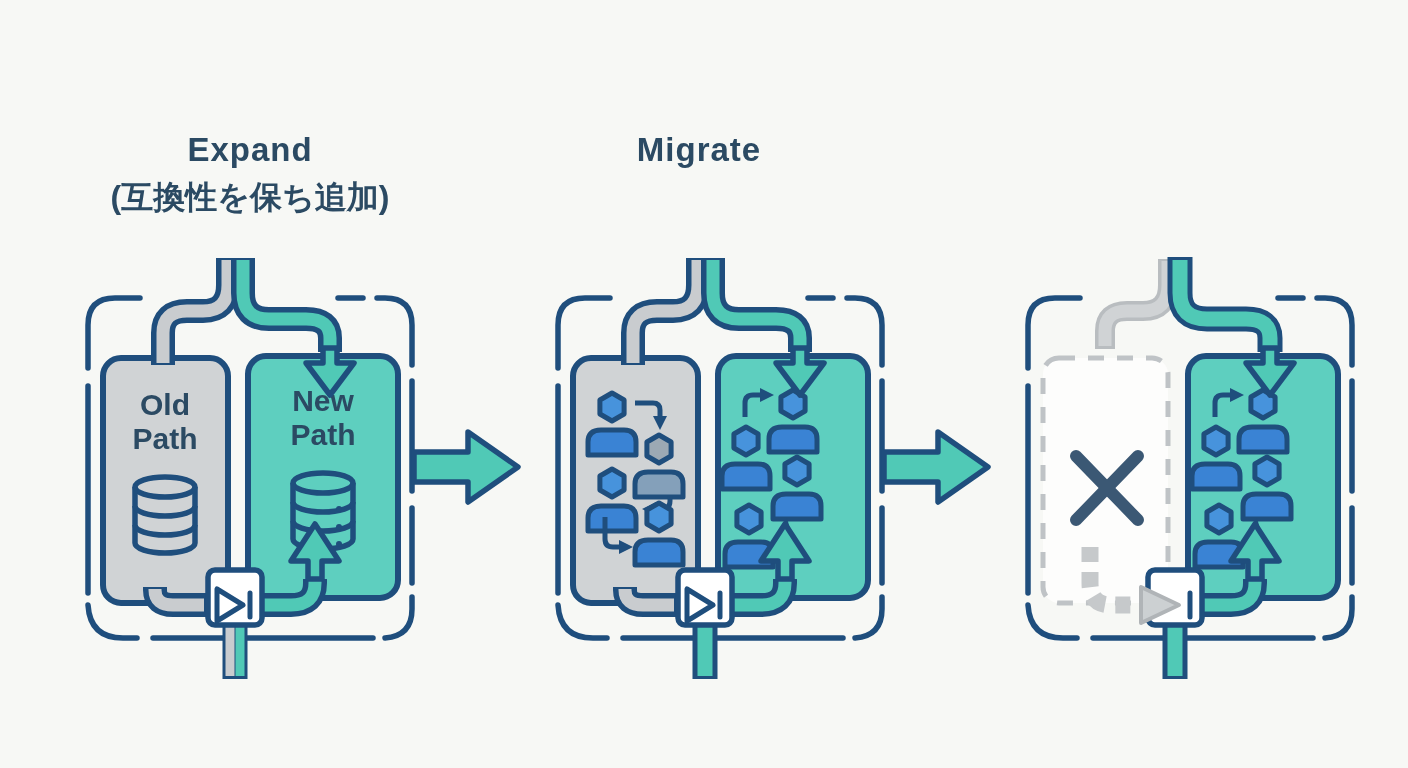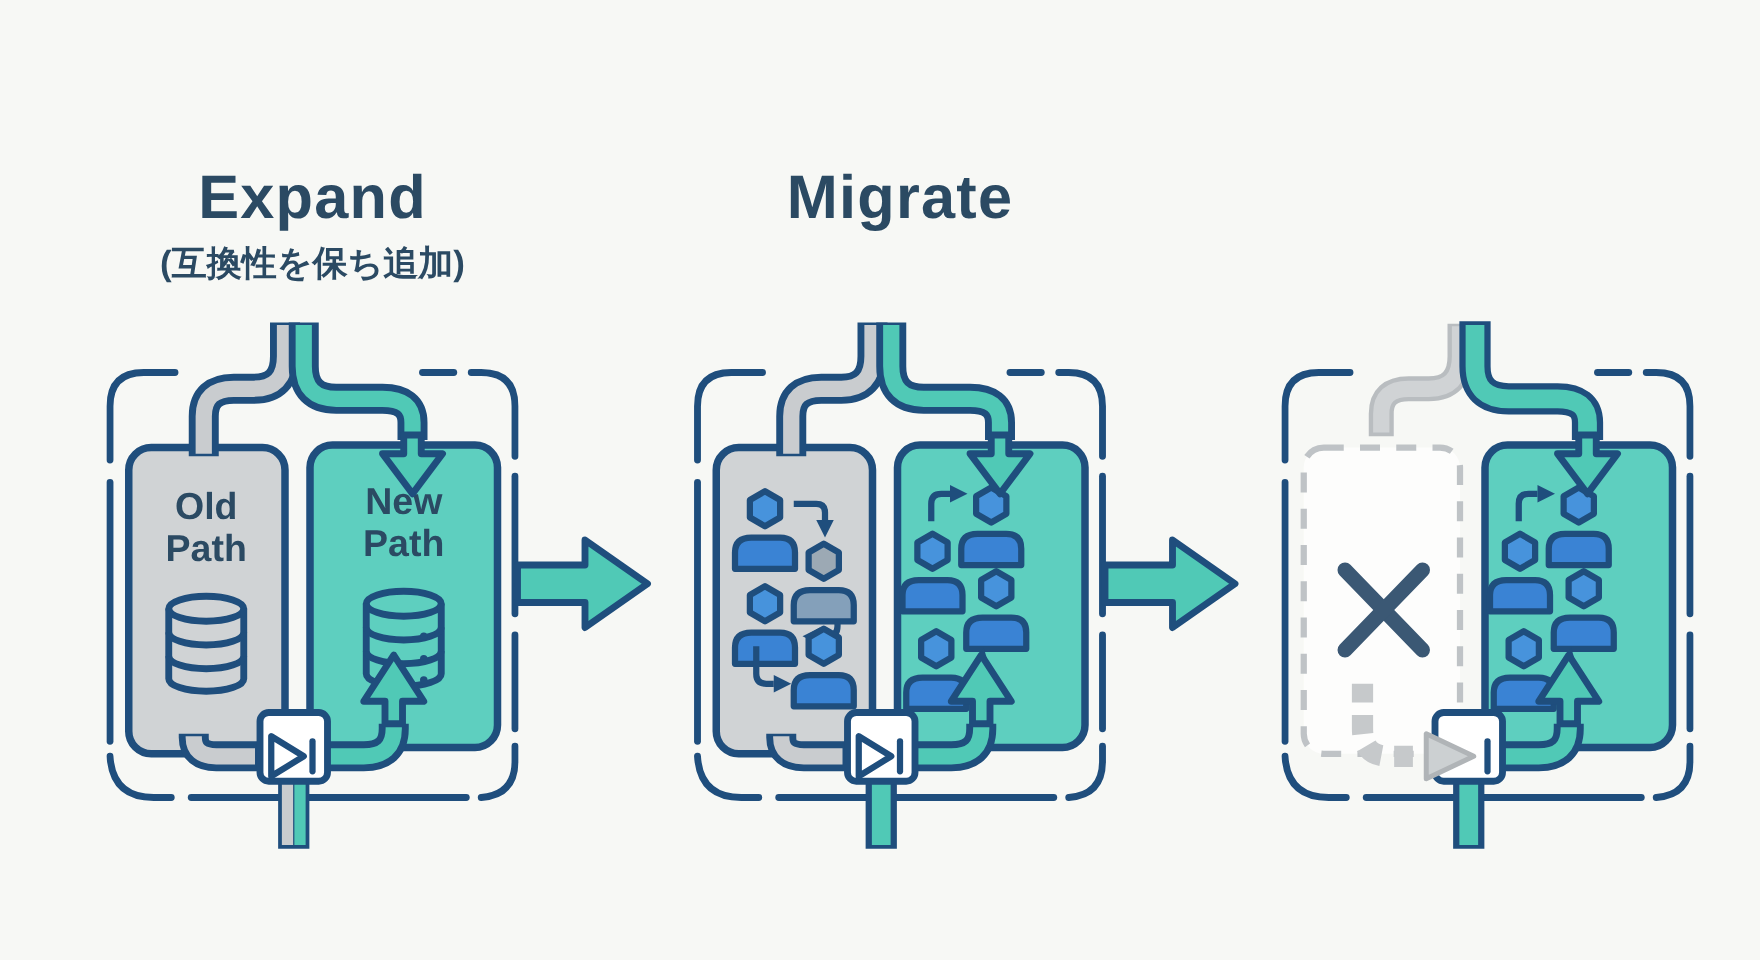--- a/index.html
+++ b/index.html
@@ -14,30 +14,30 @@
     overflow:hidden;
   }
   .title-block{
     position:absolute;
     width:330px;
     top:133px;
     text-align:center;
     color:#2b4a63;
   }
   #tb1{left:85px}
-  #tb2{left:555px}
+  #tb2{left:534px}
   #tb3{left:1025px}
   .title{
-    font-size:49px;
+    font-size:33px;
     font-weight:700;
     letter-spacing:1px;
     line-height:1.05;
   }
   .subtitle{
-    font-size:28px;
+    font-size:32px;
     font-weight:700;
     margin-top:8px;
   }
   .panel-art{
     position:absolute;
     width:330px;height:432px;
   }
   #art1{left:85px;top:253px}
   #art2{left:555px;top:253px}
   #art3{left:1025px;top:253px}

